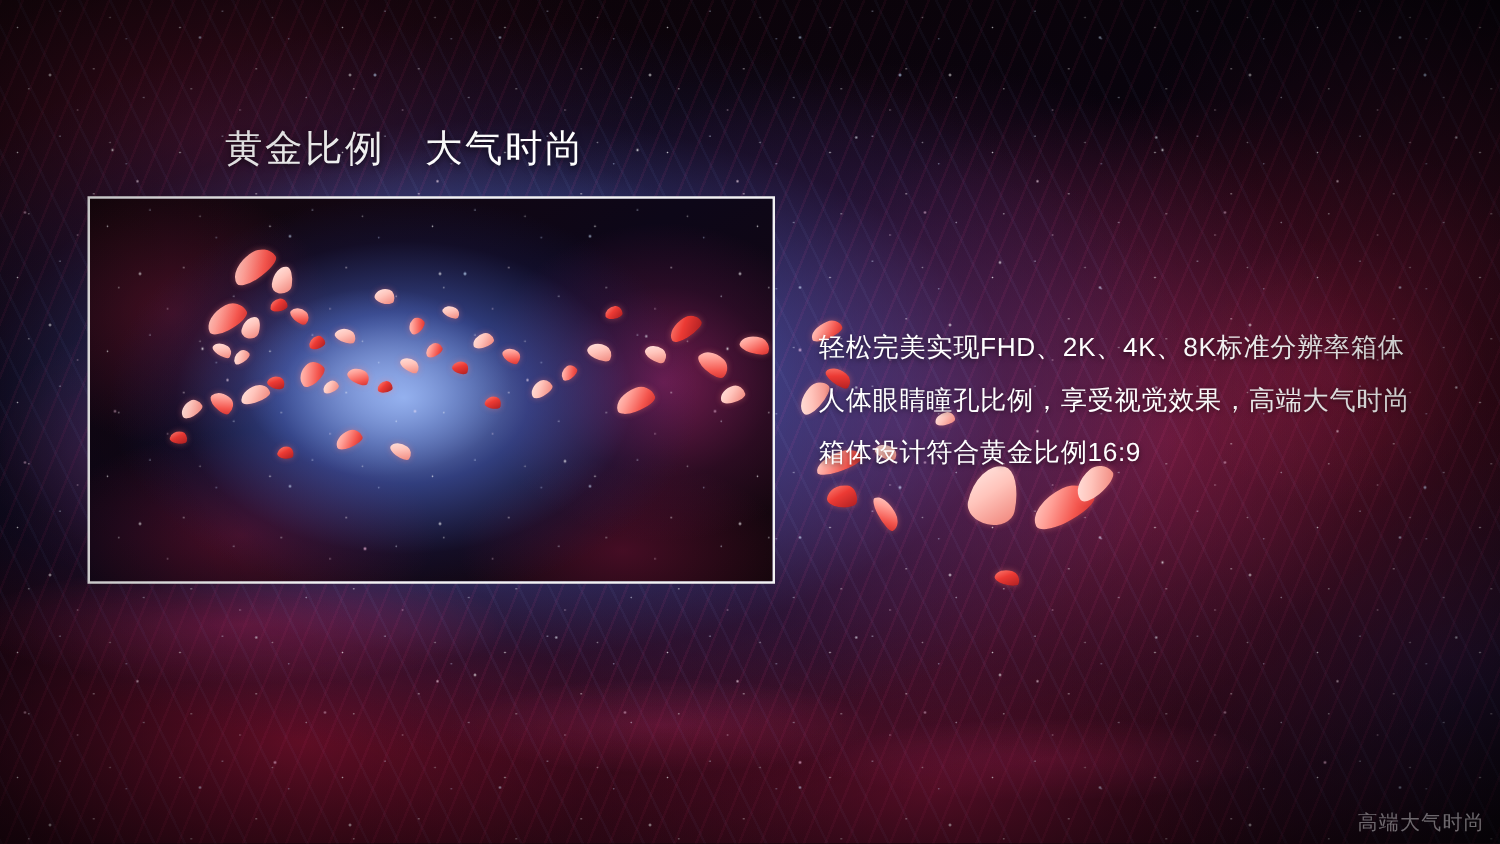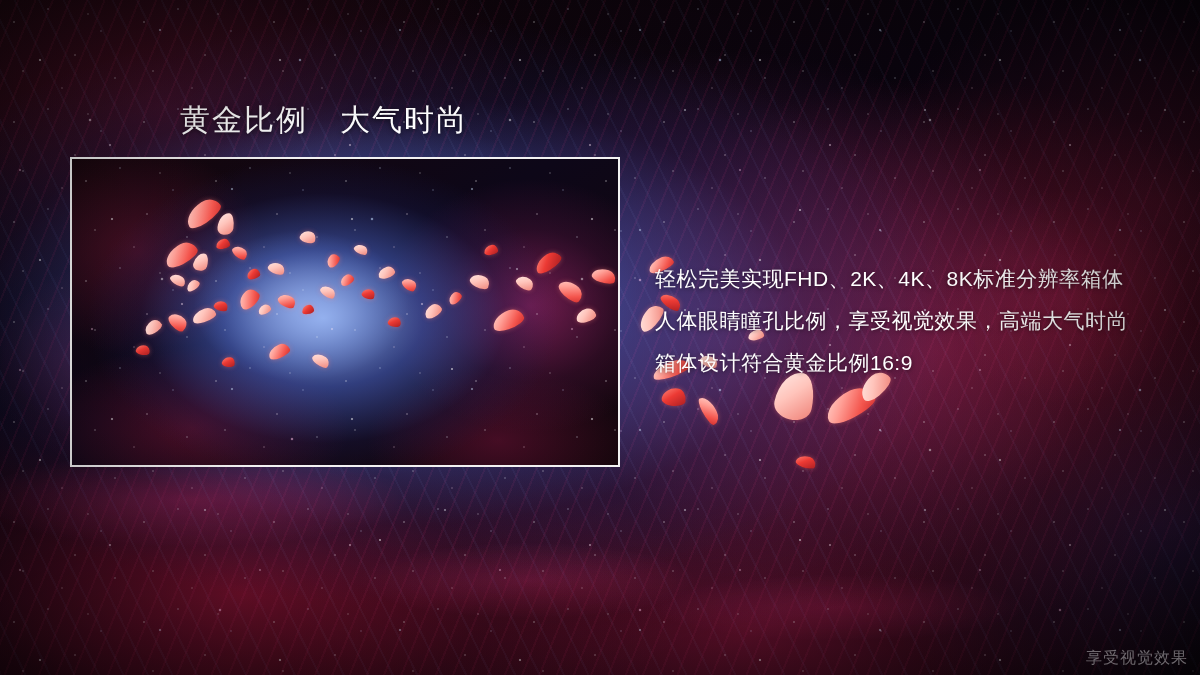--- a/index.html
+++ b/index.html
@@ -259,14 +259,14 @@
   <div id="title">黄金比例　大气时尚</div>
 
   <div id="body-copy">
     <div class="body-line">轻松完美实现FHD、2K、4K、8K标准分辨率箱体</div>
     <div class="body-line">人体眼睛瞳孔比例，享受视觉效果，高端大气时尚</div>
     <div class="body-line">箱体设计符合黄金比例16:9</div>
   </div>
 
   <div class="bg-layer vignette"></div>
 
-  <div id="watermark">享受视觉效果</div>
+  <div id="watermark">高端大气时尚</div>
 </div>
 
 </body></html>

